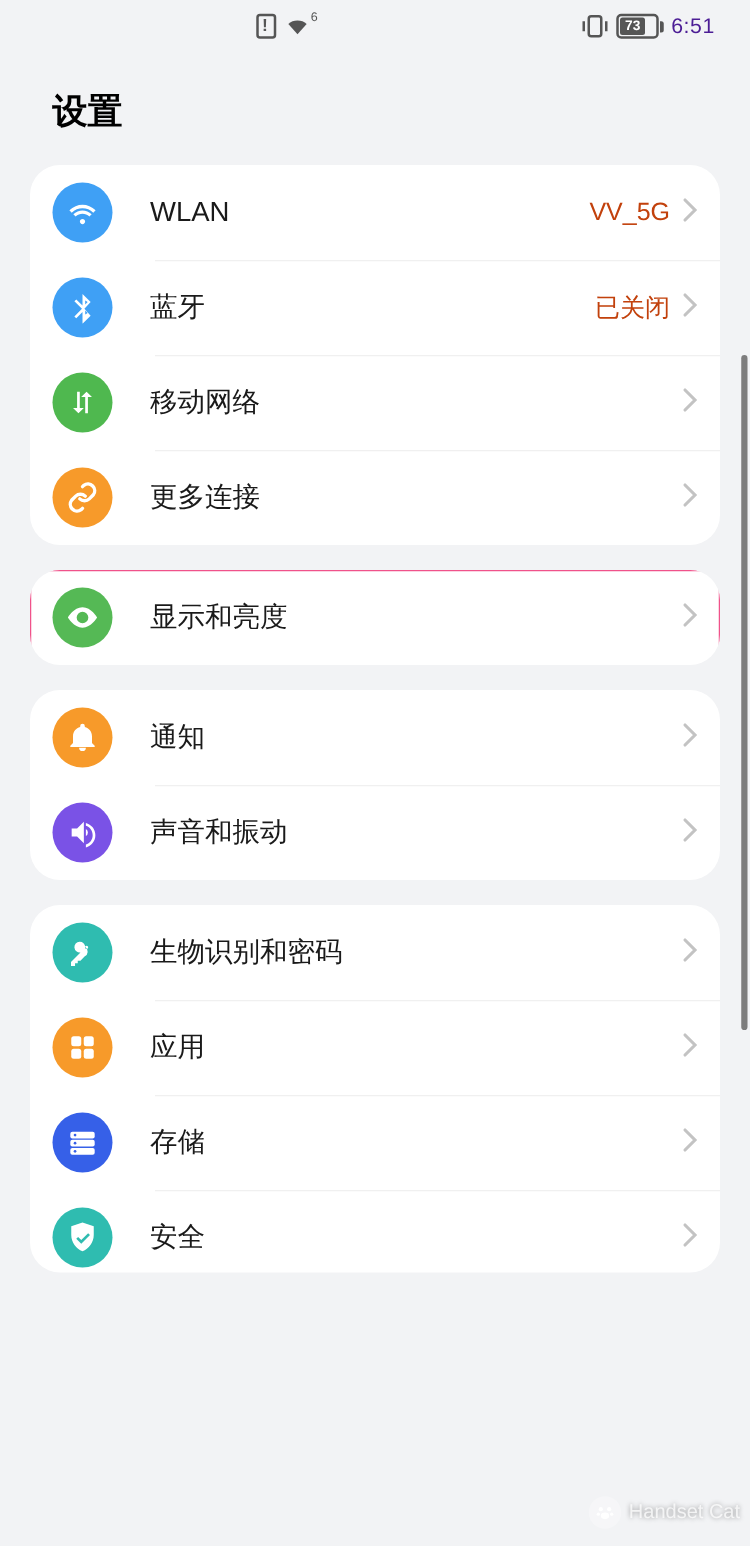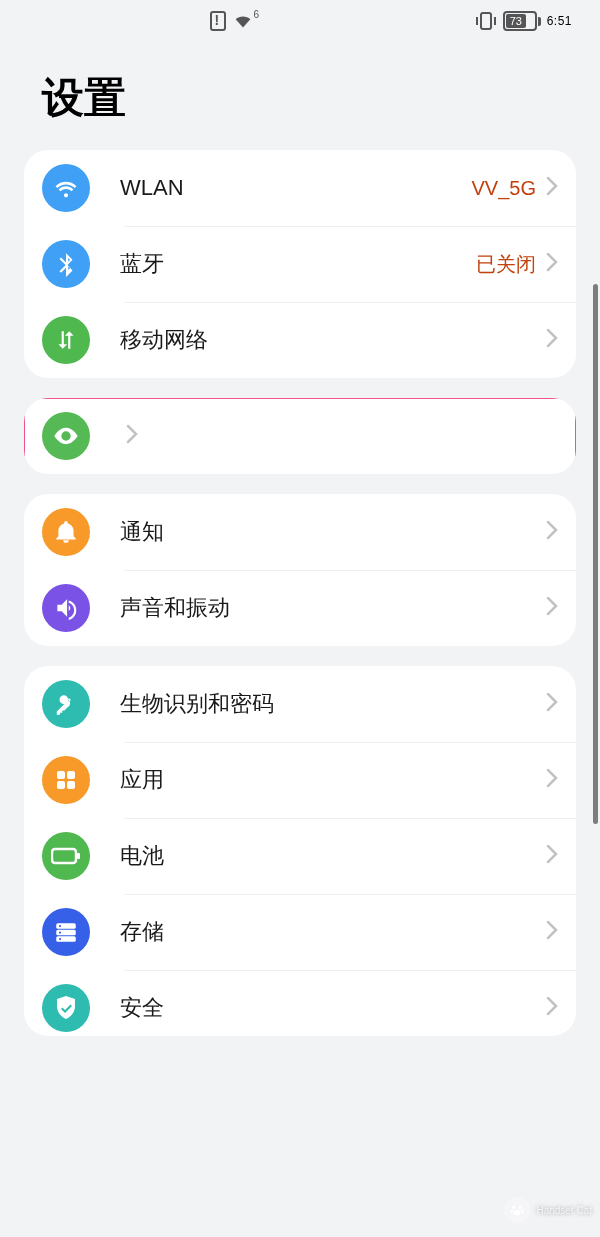--- a/index.html
+++ b/index.html
@@ -38,46 +38,47 @@
     width:16px;height:20px;border:2px solid #555;border-radius:3px;position:relative;
   }
   .sim-icon::after{content:"!";position:absolute;left:3px;top:-1px;font-weight:bold;font-size:14px;}
   .wifi-mini svg { display:block; }
   .vibrate-icon svg { display:block; }
   .battery {
     display:flex;align-items:center;gap:1px;
   }
   .battery-body {
     width:34px;height:20px;border:2px solid #555;border-radius:4px;position:relative;
-    display:flex;align-items:center;justify-content:flex-start;padding:1px;
+    display:flex;align-items:center;justify-content:flex-start;padding:1px;font-weight:bold;
   }
   .battery-fill{height:100%;width:73%;background:#555;border-radius:2px;display:flex;align-items:center;justify-content:center;color:#fff;font-size:11px;}
   .battery-tip{width:3px;height:9px;background:#555;border-radius:0 2px 2px 0;}
-  .clock{font-size:12px;color:#000000;letter-spacing:0.5px;}
+  .clock{font-size:17px;color:#4c1d95;letter-spacing:0.5px;}
 
   .page-title {
-    font-size: 42px;
+    font-size: 28px;
     font-weight: 600;
     padding: 28px 8px 24px 42px;
   }
   .content {
     padding: 0 24px;
   }
   .group {
     background: #ffffff;
     border-radius: 24px;
     margin-bottom: 20px;
     overflow: hidden;
   }
   .row {
     display: flex;
     align-items: center;
     padding: 14px 18px 14px 18px;
     min-height: 76px;
     position: relative;
+    justify-content: center;
   }
   .row + .row::before {
     content: "";
     position: absolute;
     top: 0;
     left: 100px;
     right: 0;
     height: 1px;
     background: #f0f0f0;
   }
@@ -124,21 +125,21 @@
     border-radius: 3px;
   }
   .watermark {
     position: absolute;
     right: 8px;
     bottom: 14px;
     display: flex;
     align-items: center;
     gap: 6px;
     color: rgba(255,255,255,0.75);
-    font-size: 10px;
+    font-size: 16px;
     text-shadow: 0 0 4px rgba(0,0,0,0.4);
     z-index: 6;
   }
   .watermark .paw {
     width:26px;height:26px;border-radius:50%;background:rgba(255,255,255,0.3);
     display:flex;align-items:center;justify-content:center;
   }
 </style>
 </head>
 <body>
@@ -204,31 +205,44 @@
       <div class="icon-wrap" style="background:#4fb84f">
         <svg width="26" height="26" viewBox="0 0 24 24" fill="#fff">
             <path d="M8 4v12H5l4 4 4-4h-3V4H8zm8 16V8h3l-4-4-4 4h3v12h2z"></path>
           </svg>
       </div>
       <span class="row-label">移动网络</span>
       <span class="chevron"><svg width="12" height="20" viewBox="0 0 12 20">
             <path d="M2 2l8 8-8 8" stroke="currentColor" stroke-width="2.5" fill="none" stroke-linecap="round"></path>
           </svg></span>
     </div>
+    <div class="row">
+      <div class="icon-wrap" style="background:#f79a2a">
+        <svg width="26" height="26" viewBox="0 0 24 24" fill="none" stroke="#fff" stroke-width="2.5" stroke-linecap="round">
+            <path d="M10 13a5 5 0 0 0 7 0l3-3a5 5 0 0 0-7-7l-1 1"></path>
+            <path d="M14 11a5 5 0 0 0-7 0l-3 3a5 5 0 0 0 7 7l1-1"></path>
+          </svg>
+      </div>
+      <span class="row-label">更多连接</span>
+      <span class="chevron"><svg width="12" height="20" viewBox="0 0 12 20">
+            <path d="M2 2l8 8-8 8" stroke="currentColor" stroke-width="2.5" fill="none" stroke-linecap="round"></path>
+          </svg></span>
+    </div>
   </div>
 
   <div class="group" style="position:relative;">
     <div class="highlight-box" style="left:-4px;top:-4px;right:-4px;height:86px;"></div>
     <div class="row">
       <div class="icon-wrap" style="background:#55b955">
         <svg width="28" height="28" viewBox="0 0 24 24" fill="#fff">
             <path d="M12 5C6 5 2 12 2 12s4 7 10 7 10-7 10-7-4-7-10-7zm0 11a4 4 0 1 1 0-8 4 4 0 0 1 0 8z"></path>
             <circle cx="12" cy="12" r="2" fill="#55b955"></circle>
           </svg>
       </div>
+      <span class="row-label">显示和亮度</span>
       <span class="chevron"><svg width="12" height="20" viewBox="0 0 12 20">
             <path d="M2 2l8 8-8 8" stroke="currentColor" stroke-width="2.5" fill="none" stroke-linecap="round"></path>
           </svg></span>
     </div>
   </div>
 
   <div class="group">
     <div class="row">
       <div class="icon-wrap" style="background:#f79a2a">
         <svg width="26" height="26" viewBox="0 0 24 24" fill="#fff">
@@ -268,32 +282,20 @@
     <div class="row">
       <div class="icon-wrap" style="background:#f79a2a">
         <svg width="24" height="24" viewBox="0 0 24 24" fill="#fff">
             <rect x="3" y="3" width="8" height="8" rx="2"></rect>
             <rect x="13" y="3" width="8" height="8" rx="2"></rect>
             <rect x="3" y="13" width="8" height="8" rx="2"></rect>
             <rect x="13" y="13" width="8" height="8" rx="2"></rect>
           </svg>
       </div>
       <span class="row-label">应用</span>
-      <span class="chevron"><svg width="12" height="20" viewBox="0 0 12 20">
-            <path d="M2 2l8 8-8 8" stroke="currentColor" stroke-width="2.5" fill="none" stroke-linecap="round"></path>
-          </svg></span>
-    </div>
-    <div class="row">
-      <div class="icon-wrap" style="background:#4fb84f">
-        <svg width="30" height="20" viewBox="0 0 30 20" fill="#fff">
-            <rect x="1" y="3" width="24" height="14" rx="3" fill="none" stroke="#fff" stroke-width="2.5"></rect>
-            <rect x="26" y="7" width="3" height="6" rx="1"></rect>
-          </svg>
-      </div>
-      <span class="row-label">电池</span>
       <span class="chevron"><svg width="12" height="20" viewBox="0 0 12 20">
             <path d="M2 2l8 8-8 8" stroke="currentColor" stroke-width="2.5" fill="none" stroke-linecap="round"></path>
           </svg></span>
     </div>
     <div class="row">
       <div class="icon-wrap" style="background:#3660e8">
         <svg width="26" height="26" viewBox="0 0 24 24" fill="#fff">
             <rect x="3" y="4" width="18" height="5" rx="1.5"></rect>
             <rect x="3" y="10" width="18" height="5" rx="1.5"></rect>
             <rect x="3" y="16" width="18" height="5" rx="1.5"></rect>

